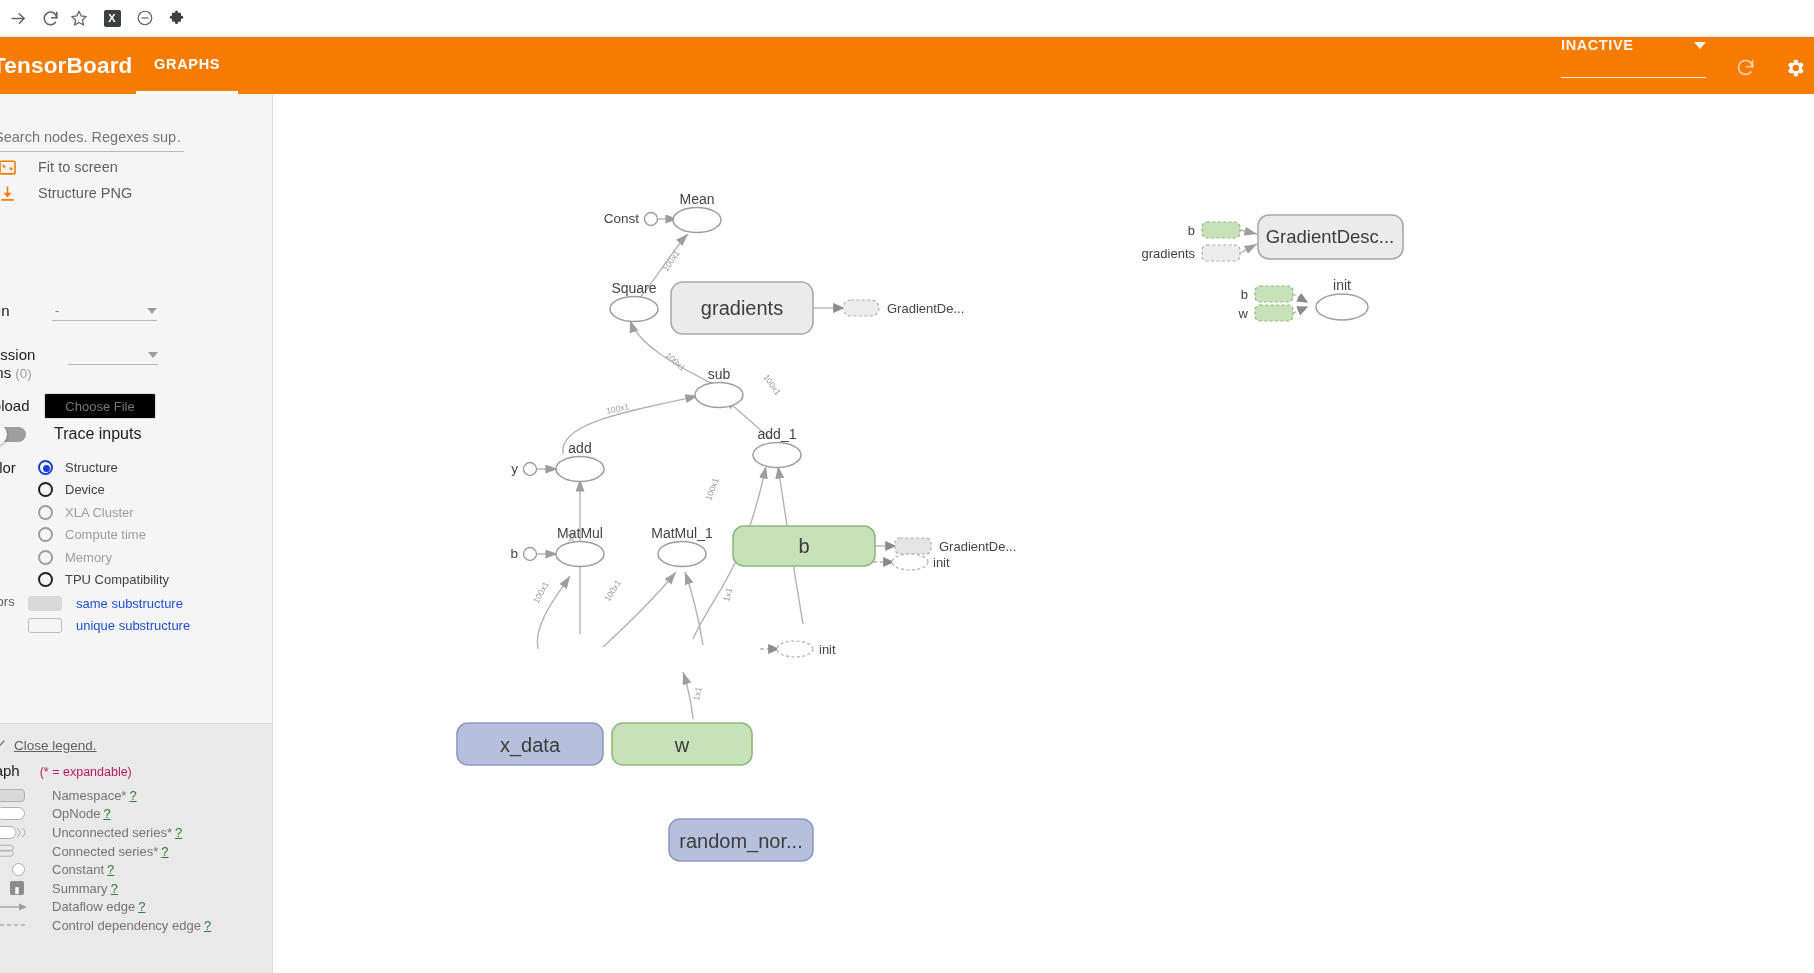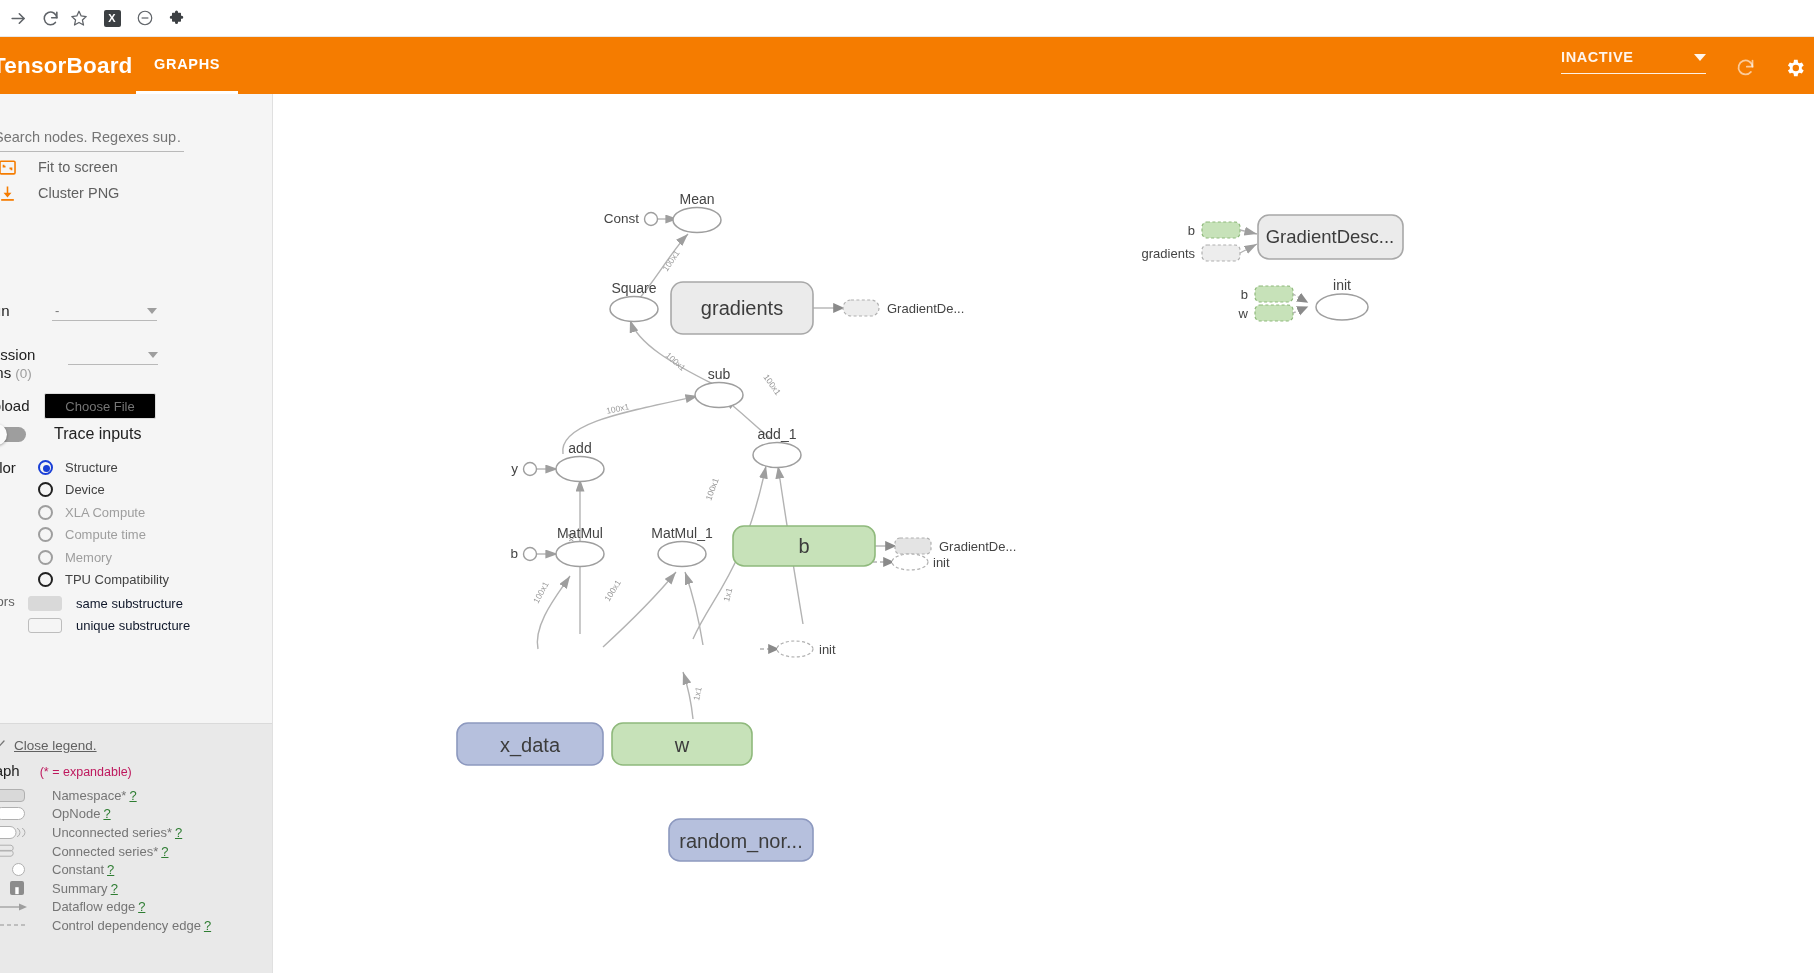--- a/index.html
+++ b/index.html
@@ -57,23 +57,23 @@
     font-size: 22.5px; font-weight: bold; letter-spacing: .2px;
     white-space: nowrap;
   }
   #tb-tab {
     position: absolute; left: 136px; top: 0; height: 57px;
     display: flex; align-items: center; padding: 0 18px;
     font-size: 14.5px; font-weight: bold; letter-spacing: .7px;
     border-bottom: 3px solid #fff;
   }
   #run-state {
-    position: absolute; right: 108px; top: 12px; width: 145px;
+    position: absolute; right: 108px; top: 0; width: 145px;
     display: flex; align-items: center; justify-content: space-between;
-    border-bottom: 1px solid rgba(255,255,255,.9); padding-bottom: 8px;
+    border-bottom: 1px solid rgba(255,255,255,.9); padding-bottom: 24px;
   }
   #run-state .label {
     font-size: 14.5px; font-weight: bold; color: rgba(255,255,255,.92);
     letter-spacing: .6px;
   }
   .caret-down {
     width: 0; height: 0;
     border-left: 6px solid transparent; border-right: 6px solid transparent;
     border-top: 7px solid rgba(255,255,255,.92);
   }
@@ -192,21 +192,21 @@
   .radio-row.enabled .txt { color: #424242; }
 
   #substructure { position: absolute; left: -20px; top: 498px; }
   #substructure .sub-label {
     position: absolute; left: 0; top: 2px; font-size: 13px; color: #616161;
   }
   .sub-row { display: flex; align-items: center; height: 22px; margin-left: 48px; }
   .sub-swatch {
     width: 34px; height: 15px; border-radius: 3px; flex: 0 0 auto;
   }
-  .sub-row .txt { margin-left: 14px; font-size: 13px; color: #0f172a; }
+  .sub-row .txt { margin-left: 14px; font-size: 13px; color: #1d4ed8; }
 
   
   #legend {
     position: absolute; left: 0; top: 629px; width: 273px; height: 344px;
     background: #e9e9e9; border-top: 1px solid #dadada;
   }
   #close-legend {
     position: absolute; left: -6px; top: 14px;
     display: flex; align-items: center;
   }
@@ -332,21 +332,21 @@
     <span class="txt">Fit to screen</span>
   </div>
 
   <div class="side-action" id="download-png">
     <span class="ico">
       <svg width="19" height="19" viewBox="0 0 24 24" fill="#f57c00">
         <path d="M11 3h2v8h4l-5 6-5-6h4z"></path>
           <rect x="4" y="19" width="16" height="2.2"></rect>
       </svg>
     </span>
-    <span class="txt">Cluster PNG</span>
+    <span class="txt">Structure PNG</span>
   </div>
 
   <div class="field-row" id="run-row">
     <div class="field-label">
       <span>Run</span><br>
       
     </div>
     <div class="field-select">
       <span id="run-dash">-</span>
       <span class="caret-sm"></span>
@@ -382,21 +382,21 @@
       <div class="radio-row enabled">
         <span class="radio checked"></span>
         <span class="txt">Structure</span>
       </div>
       <div class="radio-row enabled">
         <span class="radio enabled"></span>
         <span class="txt">Device</span>
       </div>
       <div class="radio-row">
         <span class="radio"></span>
-        <span class="txt">XLA Compute</span>
+        <span class="txt">XLA Cluster</span>
       </div>
       <div class="radio-row">
         <span class="radio"></span>
         <span class="txt">Compute time</span>
       </div>
       <div class="radio-row">
         <span class="radio"></span>
         <span class="txt">Memory</span>
       </div>
       <div class="radio-row enabled">

